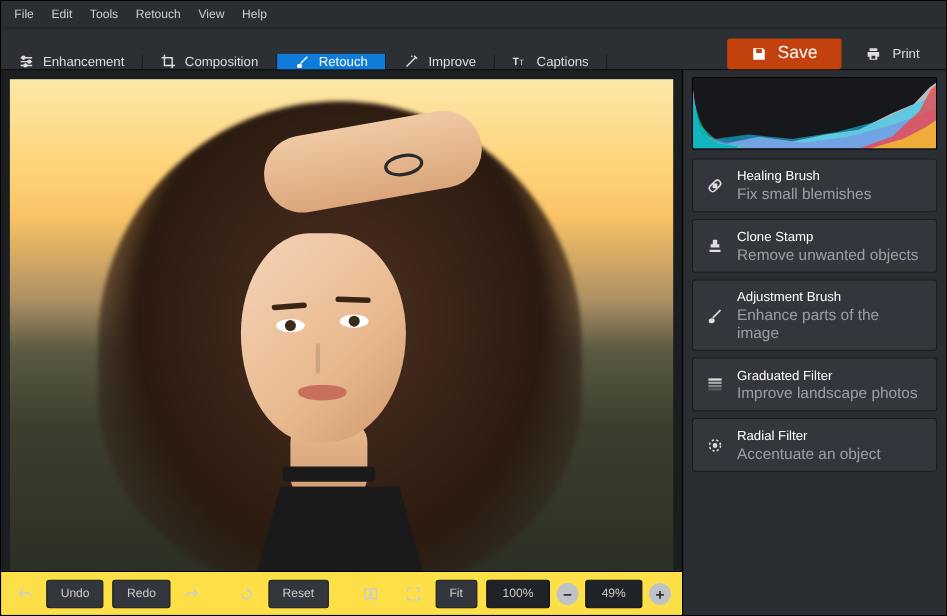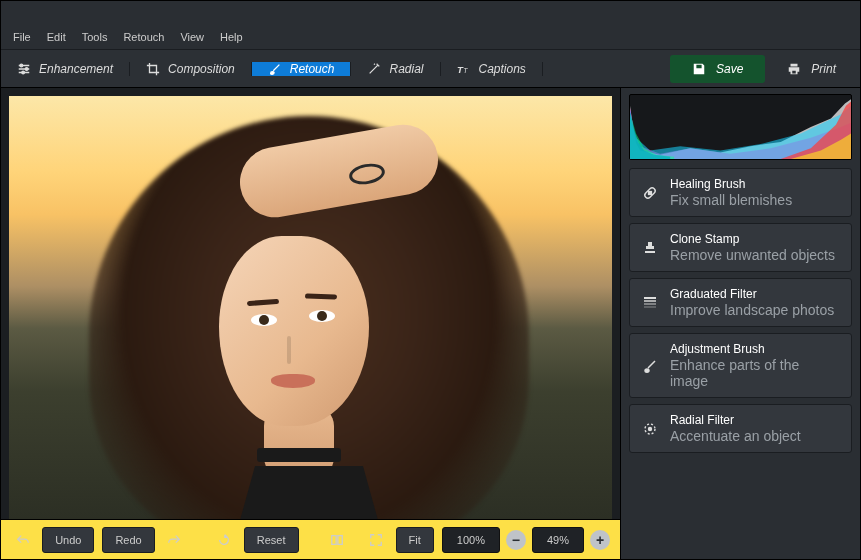--- a/index.html
+++ b/index.html
@@ -1,31 +1,31 @@
 <!DOCTYPE html>
 <html><head>
 <meta charset="utf-8">
 <style>
   * { box-sizing: border-box; margin: 0; padding: 0; font-family: "Segoe UI", Arial, sans-serif; }
   body { background: #1a1d21; color: #ddd; font-size: 12px; user-select: none; }
   .app { width: 861px; height: 560px; background: #2a2e33; display: flex; flex-direction: column; border: 1px solid #000; }
   
   
-  .menubar { background: #2a2e33; display: flex; gap: 0; padding: 3px 4px; border-bottom: 1px solid #1a1d21; margin-top: 24px; }
+  .menubar { background: #2a2e33; display: flex; gap: 0; padding: 3px 4px; border-bottom: 1px solid #1a1d21; }
   .menubar-item { padding: 3px 8px; color: #ccc; cursor: pointer; font-size: 11px; }
   
   
-  .toolbar { background: #2c3035; display: flex; align-items: center; height: 38px; border-bottom: 1px solid #000; font-style: italic; }
+  .toolbar { background: #2c3035; display: flex; align-items: flex-end; height: 38px; border-bottom: 1px solid #000; }
   .toolbar-left { display: flex; }
   .toolbar-spacer { flex: 1; }
   .toolbar-right { display: flex; gap: 8px; align-items: center; padding-right: 10px; }
   .tab { display: flex; align-items: center; gap: 8px; padding: 0 16px; color: #ddd; cursor: pointer; border-right: 1px solid #1a1d21; font-size: 12px; }
   .tab.active { background: #0e7cd8; color: #fff; }
   .tab svg, .tab .ico { width: 14px; height: 14px; }
-  .btn-save { display: flex; align-items: center; gap: 10px; background: #14532d; color: #fff; padding: 0 22px; height: 28px; border-radius: 3px; cursor: pointer; font-size: 12px; }
+  .btn-save { display: flex; align-items: center; gap: 10px; background: #c2410c; color: #fff; padding: 0 22px; height: 28px; border-radius: 3px; cursor: pointer; font-size: 16px; }
   .btn-print { display: flex; align-items: center; gap: 10px; color: #ddd; padding: 0 14px; height: 28px; cursor: pointer; font-size: 12px; }
   
   
   .main { flex: 1; display: flex; min-height: 0; }
   .canvas-area { flex: 1; display: flex; flex-direction: column; background: #1b1e21; min-width: 0; }
   .canvas-viewport { flex: 1; padding: 8px 8px 0 8px; display: flex; }
   .canvas { flex: 1; background: linear-gradient(to bottom, #FCE7A8 0%, #FFD479 18%, #F8C265 28%, #AD8F64 45%, #5B5A43 55%, #3C3F2E 70%, #2C2F24 100%); position: relative; overflow: hidden; }
   
   
   .sun { position: absolute; top: 120px; left: 360px; width: 100px; height: 100px; background: radial-gradient(circle, #fff9e6 0%, #ffe59a 35%, rgba(255,210,120,0) 70%); border-radius: 50%; }
@@ -110,21 +110,21 @@
             </svg>
         </span>
         <span>Retouch</span>
       </div>
       <div class="tab">
         <span class="ico">
           <svg viewBox="0 0 16 16" fill="none" stroke="#ddd" stroke-width="1.5">
               <path d="M3 13L13 3M11 2l1 1M13 5l1-1M9 3l-1-1"></path>
             </svg>
         </span>
-        <span>Radial</span>
+        <span>Improve</span>
       </div>
       <div class="tab">
         <span class="ico">
           <svg viewBox="0 0 16 16" fill="#ddd">
               <text x="0" y="12" font-size="11" font-weight="bold">T</text>
               <text x="7" y="12" font-size="8">T</text>
             </svg>
         </span>
         <span>Captions</span>
       </div>
@@ -252,45 +252,45 @@
                 <path d="M7 3h4v4h2v3H5V7h2V3zM4 12h10v2H4v-2z"></path>
               </svg>
           </div>
           <div class="tool-text">
             <div class="tool-title">Clone Stamp</div>
             <div class="tool-desc">Remove unwanted objects</div>
           </div>
         </div>
         <div class="tool-item">
           <div class="tool-icon">
+            <svg width="18" height="18" viewBox="0 0 18 18" fill="none" stroke="#ddd" stroke-width="1.5">
+                <path d="M14 4L7 11M6 12c-1.2 0-2 1-2 2s1 1.2 2 1.2 2-1 2-2-0.8-1.2-2-1.2z" fill="#ddd"></path>
+              </svg>
+          </div>
+          <div class="tool-text">
+            <div class="tool-title">Adjustment Brush</div>
+            <div class="tool-desc">Enhance parts of the image</div>
+          </div>
+        </div>
+        <div class="tool-item">
+          <div class="tool-icon">
             <svg width="18" height="18" viewBox="0 0 18 18" fill="#ddd">
                 <rect x="3" y="3" width="12" height="2"></rect>
                 <rect x="3" y="6" width="12" height="2" opacity="0.7"></rect>
                 <rect x="3" y="9" width="12" height="2" opacity="0.45"></rect>
                 <rect x="3" y="12" width="12" height="2" opacity="0.25"></rect>
               </svg>
           </div>
           <div class="tool-text">
             <div class="tool-title">Graduated Filter</div>
             <div class="tool-desc">Improve landscape photos</div>
           </div>
         </div>
         <div class="tool-item">
           <div class="tool-icon">
-            <svg width="18" height="18" viewBox="0 0 18 18" fill="none" stroke="#ddd" stroke-width="1.5">
-                <path d="M14 4L7 11M6 12c-1.2 0-2 1-2 2s1 1.2 2 1.2 2-1 2-2-0.8-1.2-2-1.2z" fill="#ddd"></path>
-              </svg>
-          </div>
-          <div class="tool-text">
-            <div class="tool-title">Adjustment Brush</div>
-            <div class="tool-desc">Enhance parts of the image</div>
-          </div>
-        </div>
-        <div class="tool-item">
-          <div class="tool-icon">
             <svg width="18" height="18" viewBox="0 0 18 18" fill="none" stroke="#ddd" stroke-width="1.4">
                 <circle cx="9" cy="9" r="5" stroke-dasharray="2 2"></circle>
                 <circle cx="9" cy="9" r="1.5" fill="#ddd"></circle>
               </svg>
           </div>
           <div class="tool-text">
             <div class="tool-title">Radial Filter</div>
             <div class="tool-desc">Accentuate an object</div>
           </div>
         </div>

